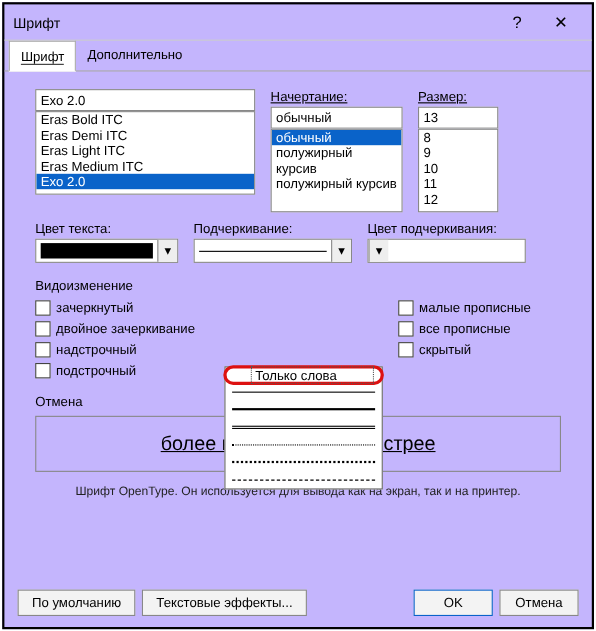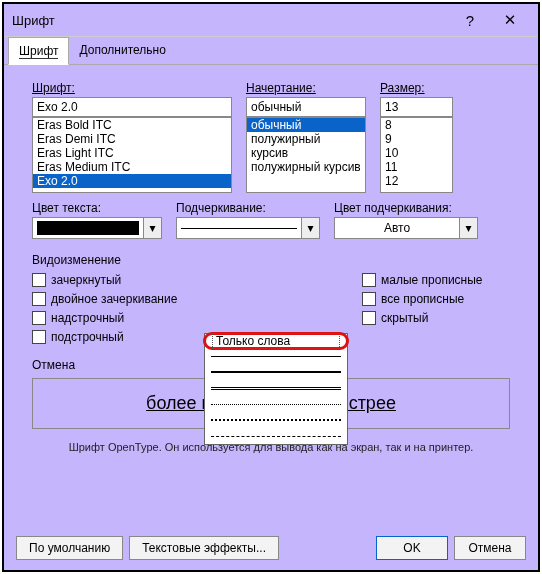--- a/index.html
+++ b/index.html
@@ -34,21 +34,21 @@
 .preview { border: 1px solid #888; margin-top: 6px; padding: 14px; display:flex; align-items:center; justify-content:center; }
 .preview .sample { font-size: 18px; text-decoration: underline; }
 .footer-note { text-align: center; font-size: 11px; color: #222; margin-top: 12px; }
 .buttons { position: absolute; bottom: 10px; left: 0; right: 0; padding: 0 12px; display: flex; gap: 6px; align-items: center; }
 .buttons .spacer { flex: 1; }
 .btn2 { border: 1px solid #888; background: #f3f3f3; height: 24px; padding: 0 12px; display: flex; align-items: center; justify-content: center; min-width: 72px; }
 .btn2.def { border: 1px solid #0a63c9; }
 .dropdown-open { position: absolute; border: 1px solid #666; background: #fff; z-index: 20; width: 144px; left: 200px; top: 268px; }
 .dropdown-open .opt { height: 18px; display:flex; align-items:center; padding: 0 6px; font-size: 11px; }
 .dropdown-open .opt.hi { border: 3px solid #d11; border-radius: 10px; margin: -2px; position: relative; z-index: 2; background:#fff; }
-.dropdown-open .opt.hi .inner { border: 1px dotted #555; padding: 0 3px; width: 100%; }
+.dropdown-open .opt.hi .inner { border: 1px dotted #555; padding: 0 3px; width: 100%; margin-left: 16px; }
 .dropdown-open .line { height: 16px; display:flex; align-items:center; padding: 0 6px; }
 .dropdown-open .line div { width:100%; border-top:1px solid #000; }
 .dropdown-open .line.dbl div { border-top: 3px double #000; }
 .dropdown-open .line.thick div { border-top: 2px solid #000; }
 .dropdown-open .line.dot div { border-top: 1px dotted #000; }
 .dropdown-open .line.dot2 div { border-top: 2px dotted #000; }
 .dropdown-open .line.dash div { border-top: 1px dashed #000; }
 ::-webkit-scrollbar { width: 16px; background:#eee; }
 ::-webkit-scrollbar-thumb { background:#ccc; border:1px solid #aaa; }
 .underline-line { width:100%; border-top:1px solid #000; }
@@ -64,21 +64,20 @@
   </div>
   <div class="tabs">
     <div class="tab active"><span>Шрифт</span></div>
     <div class="tab"><span>Дополнительно</span></div>
   </div>
 
   <div class="content">
 
     <div class="row">
       <div class="col" style="width:200px">
-        <div class="lbl"><u>Шрифт:</u></div>
         <input class="textfield" value="Exo 2.0" style="">
         <div class="listbox">
           <div class="item">Eras Bold ITC</div>
           <div class="item">Eras Demi ITC</div>
           <div class="item">Eras Light ITC</div>
           <div class="item">Eras Medium ITC</div>
           <div class="item sel">Exo 2.0</div>
         </div>
       </div>
       <div class="col" style="width:120px">
@@ -119,21 +118,20 @@
         <div class="combo">
           <div class="val">
               <div class="underline-line"></div>
             </div>
           <div class="arrow">▾</div>
         </div>
       </div>
       <div class="col" style="width:144px">
         <div class="lbl">Цвет подчеркивания:</div>
         <div class="combo">
-          <div class="val" style="justify-content:center">Авто</div>
           <div class="arrow">▾</div>
         </div>
       </div>
     </div>
 
     <div class="group">
       <div class="group-title">Видоизменение</div>
       <div class="checks">
         <div class="cols" style="width:180px">
           <div class="chk">

